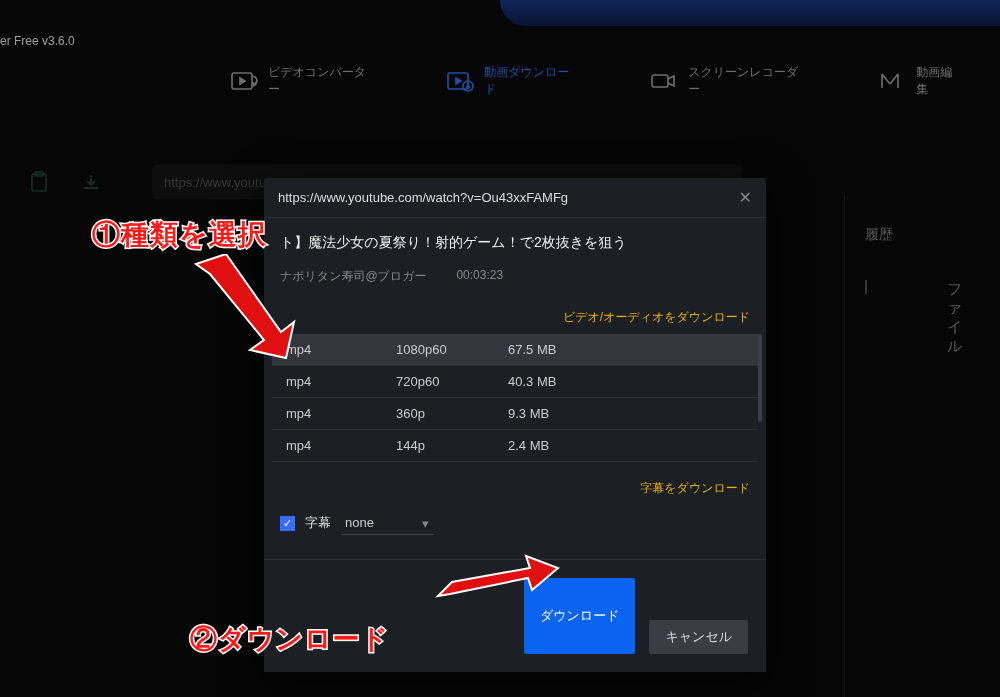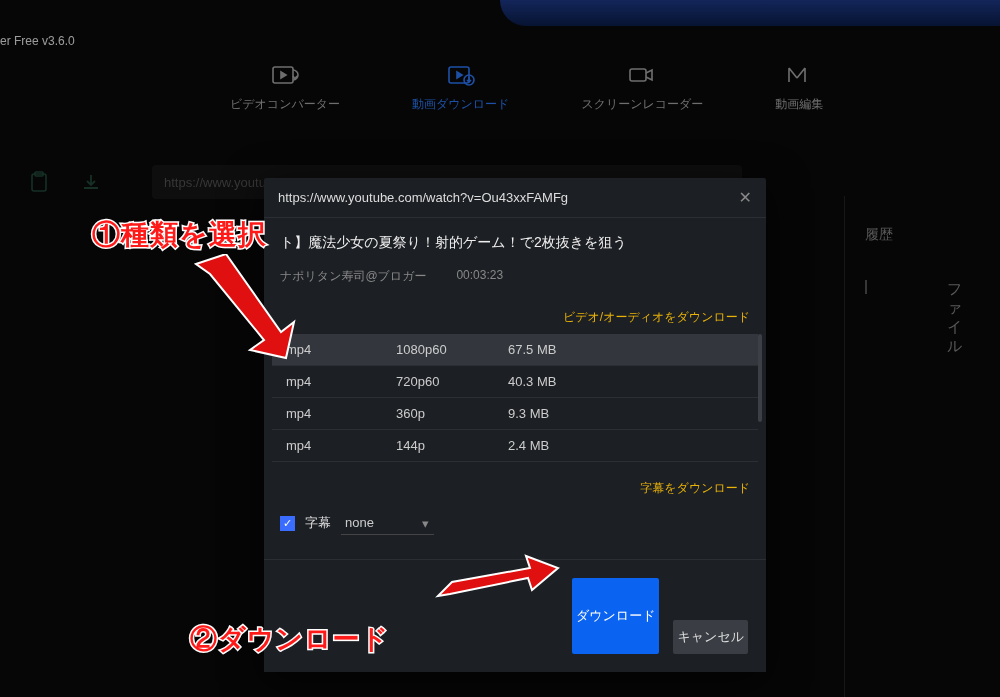--- a/index.html
+++ b/index.html
@@ -22,21 +22,21 @@
       display: flex; align-items: center;
       padding-left: 0px;
     }
     .titlebar span { font-size: 12px; color: #eee; }
     .tabs {
       position: absolute; top: 64px; left: 230px; right: 38px;
       display: flex; gap: 72px; align-items: flex-start;
       padding-bottom: 18px;
     }
     .tab {
-      display: flex; flex-direction: column; align-items: center; gap: 10px;
+      display: flex; align-items: center; gap: 10px;
       color: #aaa; font-size: 12px; cursor: pointer;
     }
     .tab.active { color: #2d7cff; }
     .tab .ticon { width: 28px; height: 22px; display:flex; align-items:center; justify-content:center;}
     .toolbar-row {
       position: absolute; top: 164px; left: 28px; right: 38px; height: 36px;
       display: flex; align-items: center; gap: 30px;
     }
     .tool-icon { width: 22px; height: 22px; display:flex; align-items:center; justify-content:center; opacity:0.5;}
     .urlbox {
@@ -89,21 +89,21 @@
     .sub-row select{
       background:transparent; border:none; border-bottom:1px solid #444; color:#ccc;
       font-size:13px; padding:4px 60px 4px 4px; appearance:none;
     }
     .sub-caret{ margin-left:-22px; color:#888;}
     .modal-actions {
       display:flex; justify-content:flex-end; gap:14px; padding:18px 18px;
       background:#1c1f23;
     }
     .btn {
-      padding:8px 4px; font-size:13px; border:none; cursor:pointer; border-radius:2px;
+      padding:8px 16px; font-size:13px; border:none; cursor:pointer; border-radius:2px;
     }
     .btn.primary { background:#0b63f1; color:#fff;}
     .btn.secondary { background:#3a3e44; color:#ddd;margin-top:42px;}
 
     
     .annot { position:absolute; pointer-events:none; }
     .annot-text {
       color:#ff1a1a; font-size:28px; font-weight:600;
       -webkit-text-stroke: 3px #fff; paint-order: stroke fill;
       letter-spacing:1px;

